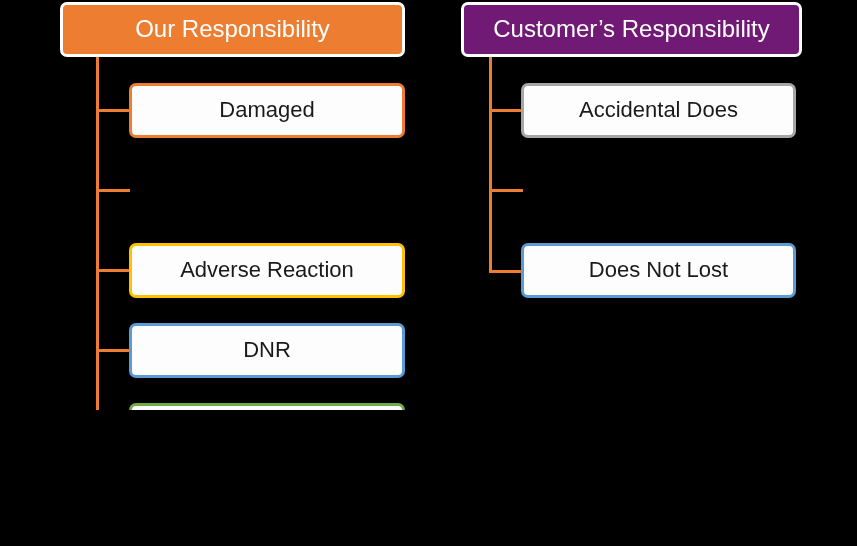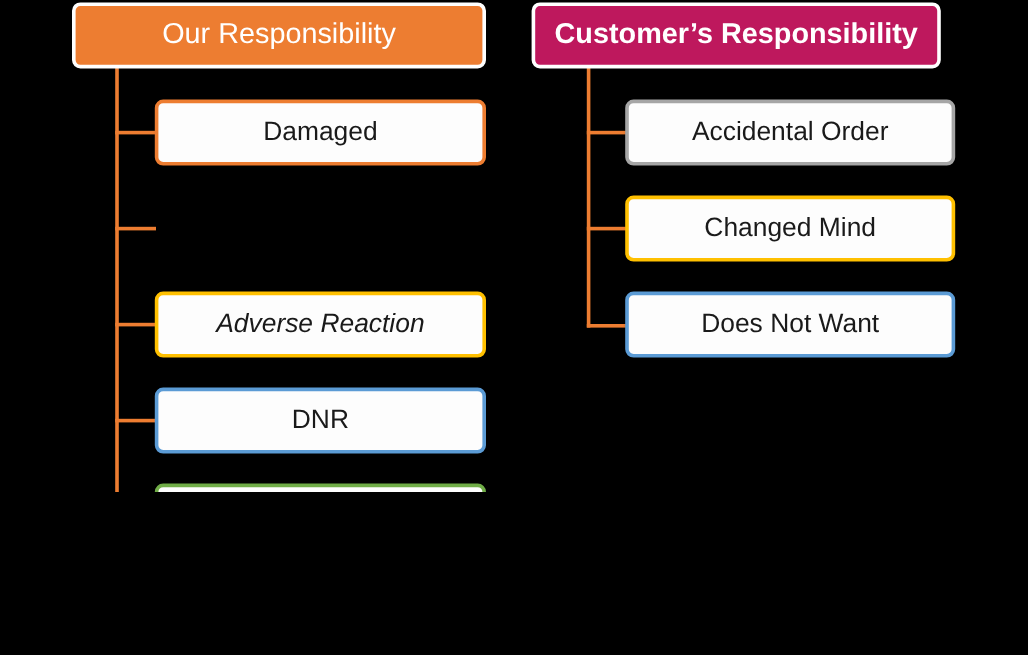--- a/index.html
+++ b/index.html
@@ -72,48 +72,45 @@
 
   <div class="node header" style="left:60px; top:2px; width:345px; height:55px; background:#ED7D31;">
     <span>Our Responsibility</span>
   </div>
 
   <div class="node child" style="left:129px; top:83px; width:276px; height:55px; border-color:#ED7D31;">
     <span>Damaged</span>
   </div>
 
 
-  <div class="node child" style="left:129px; top:243px; width:276px; height:55px; border-color:#FFC000;font-style:italic;">
+  <div class="node child" style="left:129px; top:243px; width:276px; height:55px; border-color:#FFC000;">
     <span>Adverse Reaction</span>
   </div>
 
   <div class="node child" style="left:129px; top:323px; width:276px; height:55px; border-color:#5B9BD5;">
     <span>DNR</span>
   </div>
 
   <div class="node child" style="left:129px; top:403px; width:276px; height:55px; border-color:#70AD47;">
     <span>RTS</span>
   </div>
 
 
   <div class="conn v" style="left:489px; top:56px; height:217px;"></div>
 
   <div class="conn h" style="left:489px; top:109px; width:34px;"></div>
   <div class="conn h" style="left:489px; top:189px; width:34px;"></div>
   <div class="conn h" style="left:489px; top:270px; width:34px;"></div>
 
-  <div class="node header" style="left:443px; top:2px; width:341px; height:55px; background:#be185d;font-weight:bold;">
+  <div class="node header" style="left:461px; top:2px; width:341px; height:55px; background:#701a75;">
     <span>Customer’s Responsibility</span>
   </div>
 
   <div class="node child" style="left:521px; top:83px; width:275px; height:55px; border-color:#A6A6A6;">
-    <span>Accidental Order</span>
+    <span>Accidental Does</span>
   </div>
 
-  <div class="node child" style="left:521px; top:163px; width:275px; height:55px; border-color:#FFC000;">
-    <span>Changed Mind</span>
-  </div>
 
   <div class="node child" style="left:521px; top:243px; width:275px; height:55px; border-color:#5B9BD5;">
-    <span>Does Not Want</span>
+    <span>Does Not Lost</span>
   </div>
 
 </div>
 
 </body></html>

